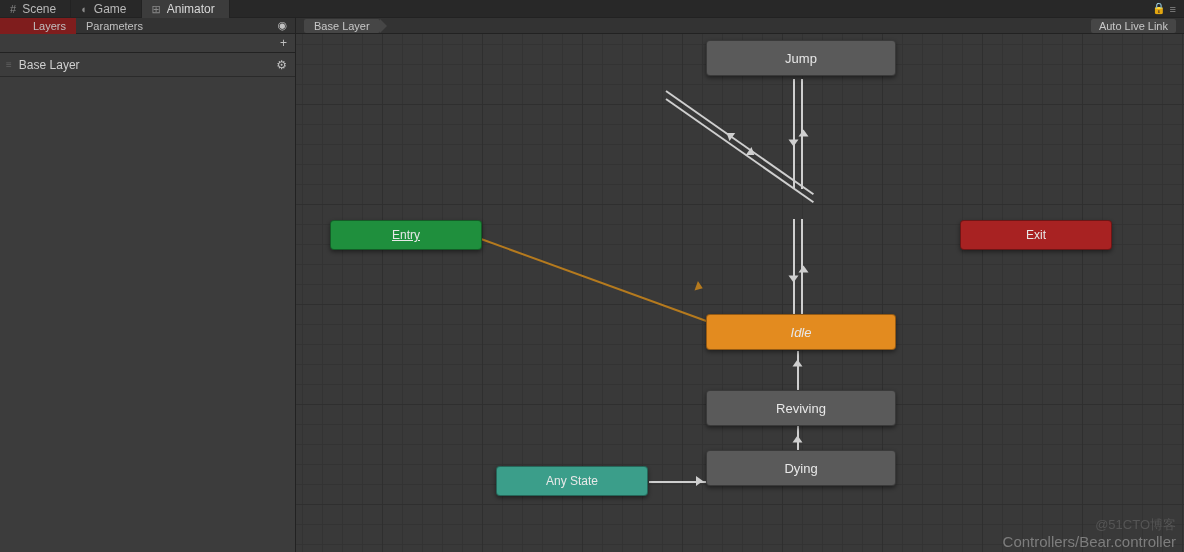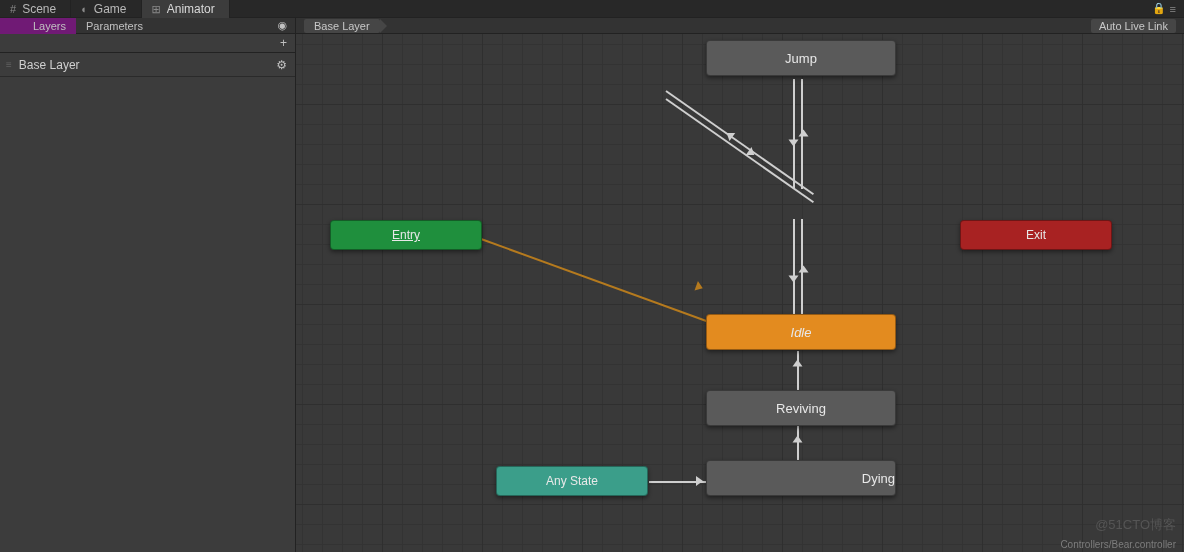--- a/index.html
+++ b/index.html
@@ -13,21 +13,21 @@
                      display:flex; align-items:center; gap:6px; border-right:1px solid #222; }
 .top-tabs .tab.active { background:#3c3c3c; color:#d8d8d8; }
 .top-tabs .right   { margin-left:auto; display:flex; align-items:center; gap:4px; padding:0 8px; }
 .top-tabs .ico     { font-size:11px; color:#8a8a8a; }
 
 
 .workspace  { display:flex; height:calc(100% - 18px); }
 .side       { width:296px; background:#3c3c3c; border-right:1px solid #222; display:flex; flex-direction:column; }
 .side-top   { background:#333; border-bottom:1px solid #222; display:flex; align-items:center; height:16px; }
 .side-top .side-tab { padding:2px 10px; font-size:11px; color:#c0c0c0; }
-.side-top .side-tab.active { background:#701a75;padding-left:33px; }
+.side-top .side-tab.active { background:#7f1d1d;padding-left:33px; }
 .side-top .eye { margin-left:auto; padding:0 8px; font-size:11px; color:#c0c0c0; }
 .side-plus  { display:flex; justify-content:flex-end; padding:2px 8px 2px 4px; border-bottom:1px solid #222;
               font-size:12px; color:#c0c0c0; }
 .layer-row  { display:flex; align-items:center; height:24px; padding:0 8px 0 6px;
               border-bottom:1px solid #2a2a2a; }
 .layer-row .drag  { color:#606060; letter-spacing:-1px; font-size:10px; margin-right:8px; }
 .layer-row .name  { flex:1; color:#cfcfcf; }
 .layer-row .gear  { color:#c0c0c0; font-size:12px; }
 
 
@@ -67,21 +67,21 @@
 .trans     { position:absolute; background:#cfcfcf; height:2px; transform-origin:left center; }
 .trans.orange { background:#b57a1e; }
 .arrow     { position:absolute; width:0; height:0;
              border-left:7px solid #cfcfcf; border-top:5px solid transparent;
              border-bottom:5px solid transparent; }
 .arrow.orange { border-left-color:#b57a1e; }
 .arrow.down   { transform:rotate(90deg); }
 .arrow.up     { transform:rotate(-90deg); }
 
 
-.footer   { position:absolute; right:8px; bottom:2px; font-size:10px; color:#7d7d7d; }
+.footer   { position:absolute; right:8px; bottom:2px; font-size:15px; color:#7d7d7d; }
 .watermark{ position:absolute; right:8px; bottom:18px; font-size:13px; color:#555; }
 </style>
 </head>
 <body>
 
 <div class="top-tabs">
   <div class="tab">
     <span class="ico">#</span>
     <span>Scene</span>
   </div>
@@ -170,20 +170,20 @@
       </div>
 
     <div class="node skin-default" style="left:410px; top:372px;">
         <span>Reviving</span>
       </div>
 
     <div class="node small skin-any" style="left:200px; top:448px;">
         <span>Any State</span>
       </div>
 
-    <div class="node skin-default" style="left:410px; top:442px;justify-content:flex-end;">
+    <div class="node skin-default" style="left:410px; top:432px;">
         <span>Dying</span>
       </div>
 
     <div class="watermark">@51CTO博客</div>
     <div class="footer">Controllers/Bear.controller</div>
   </div>
 </div>
 
 </body></html>

